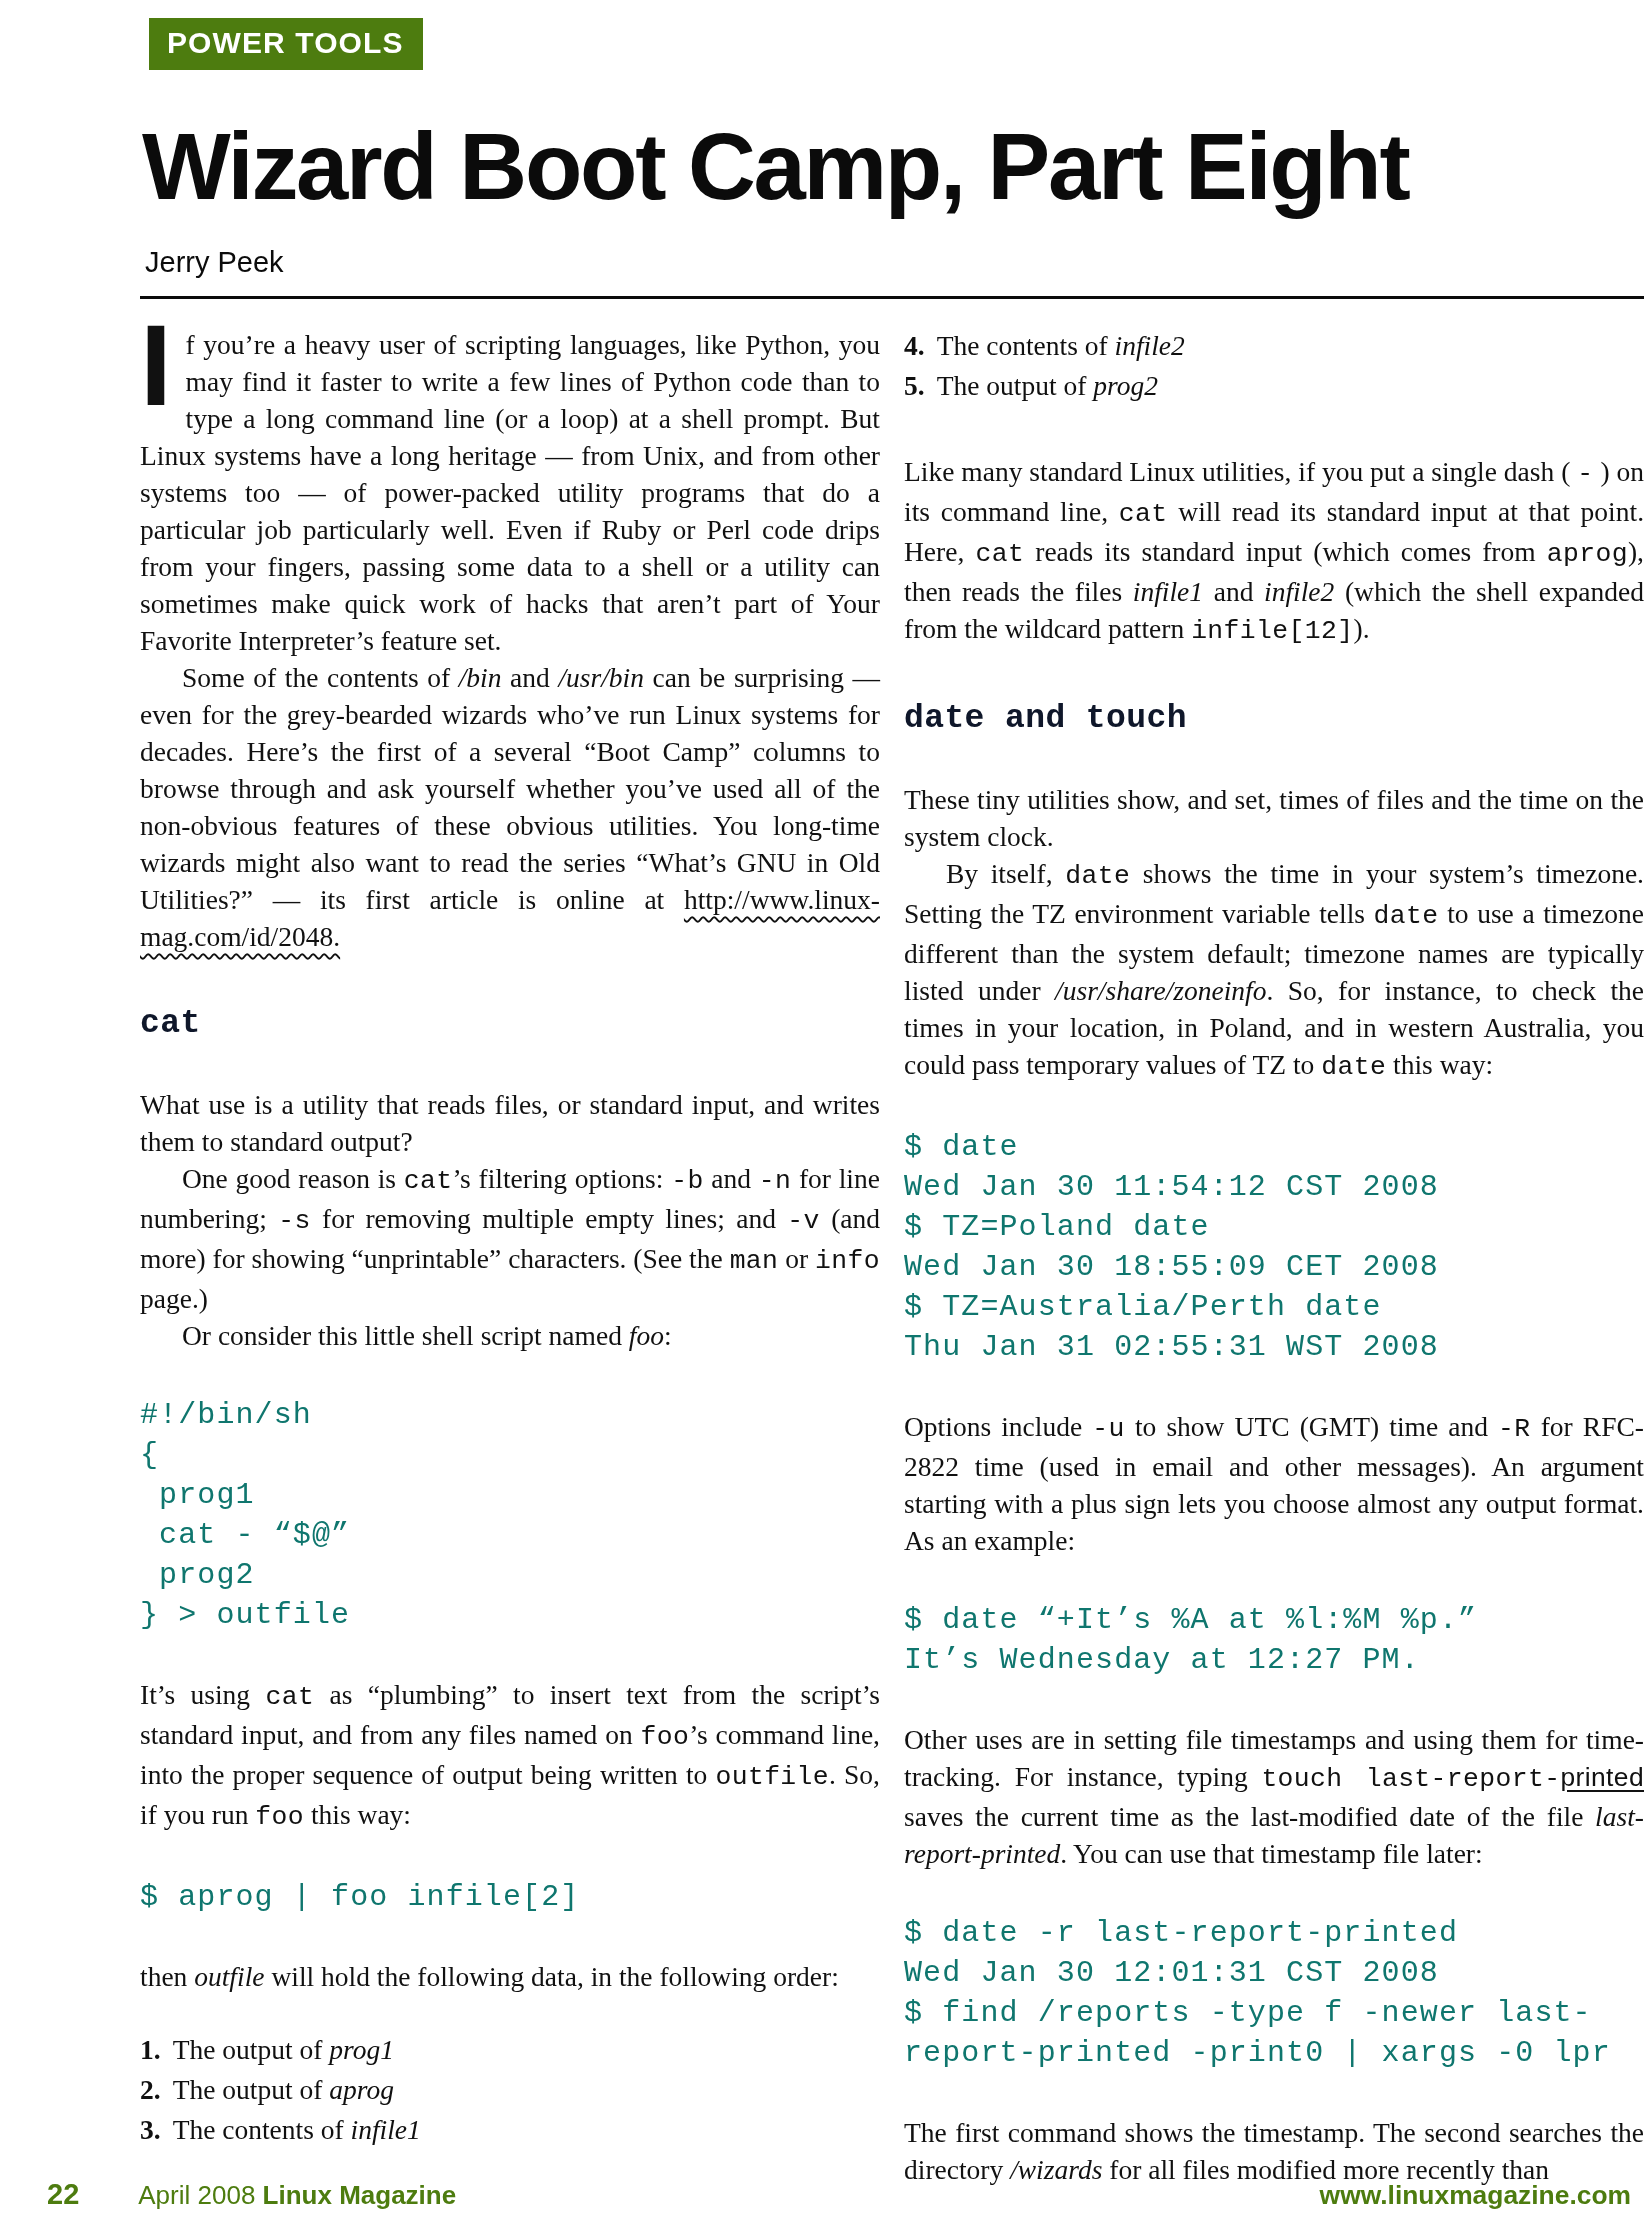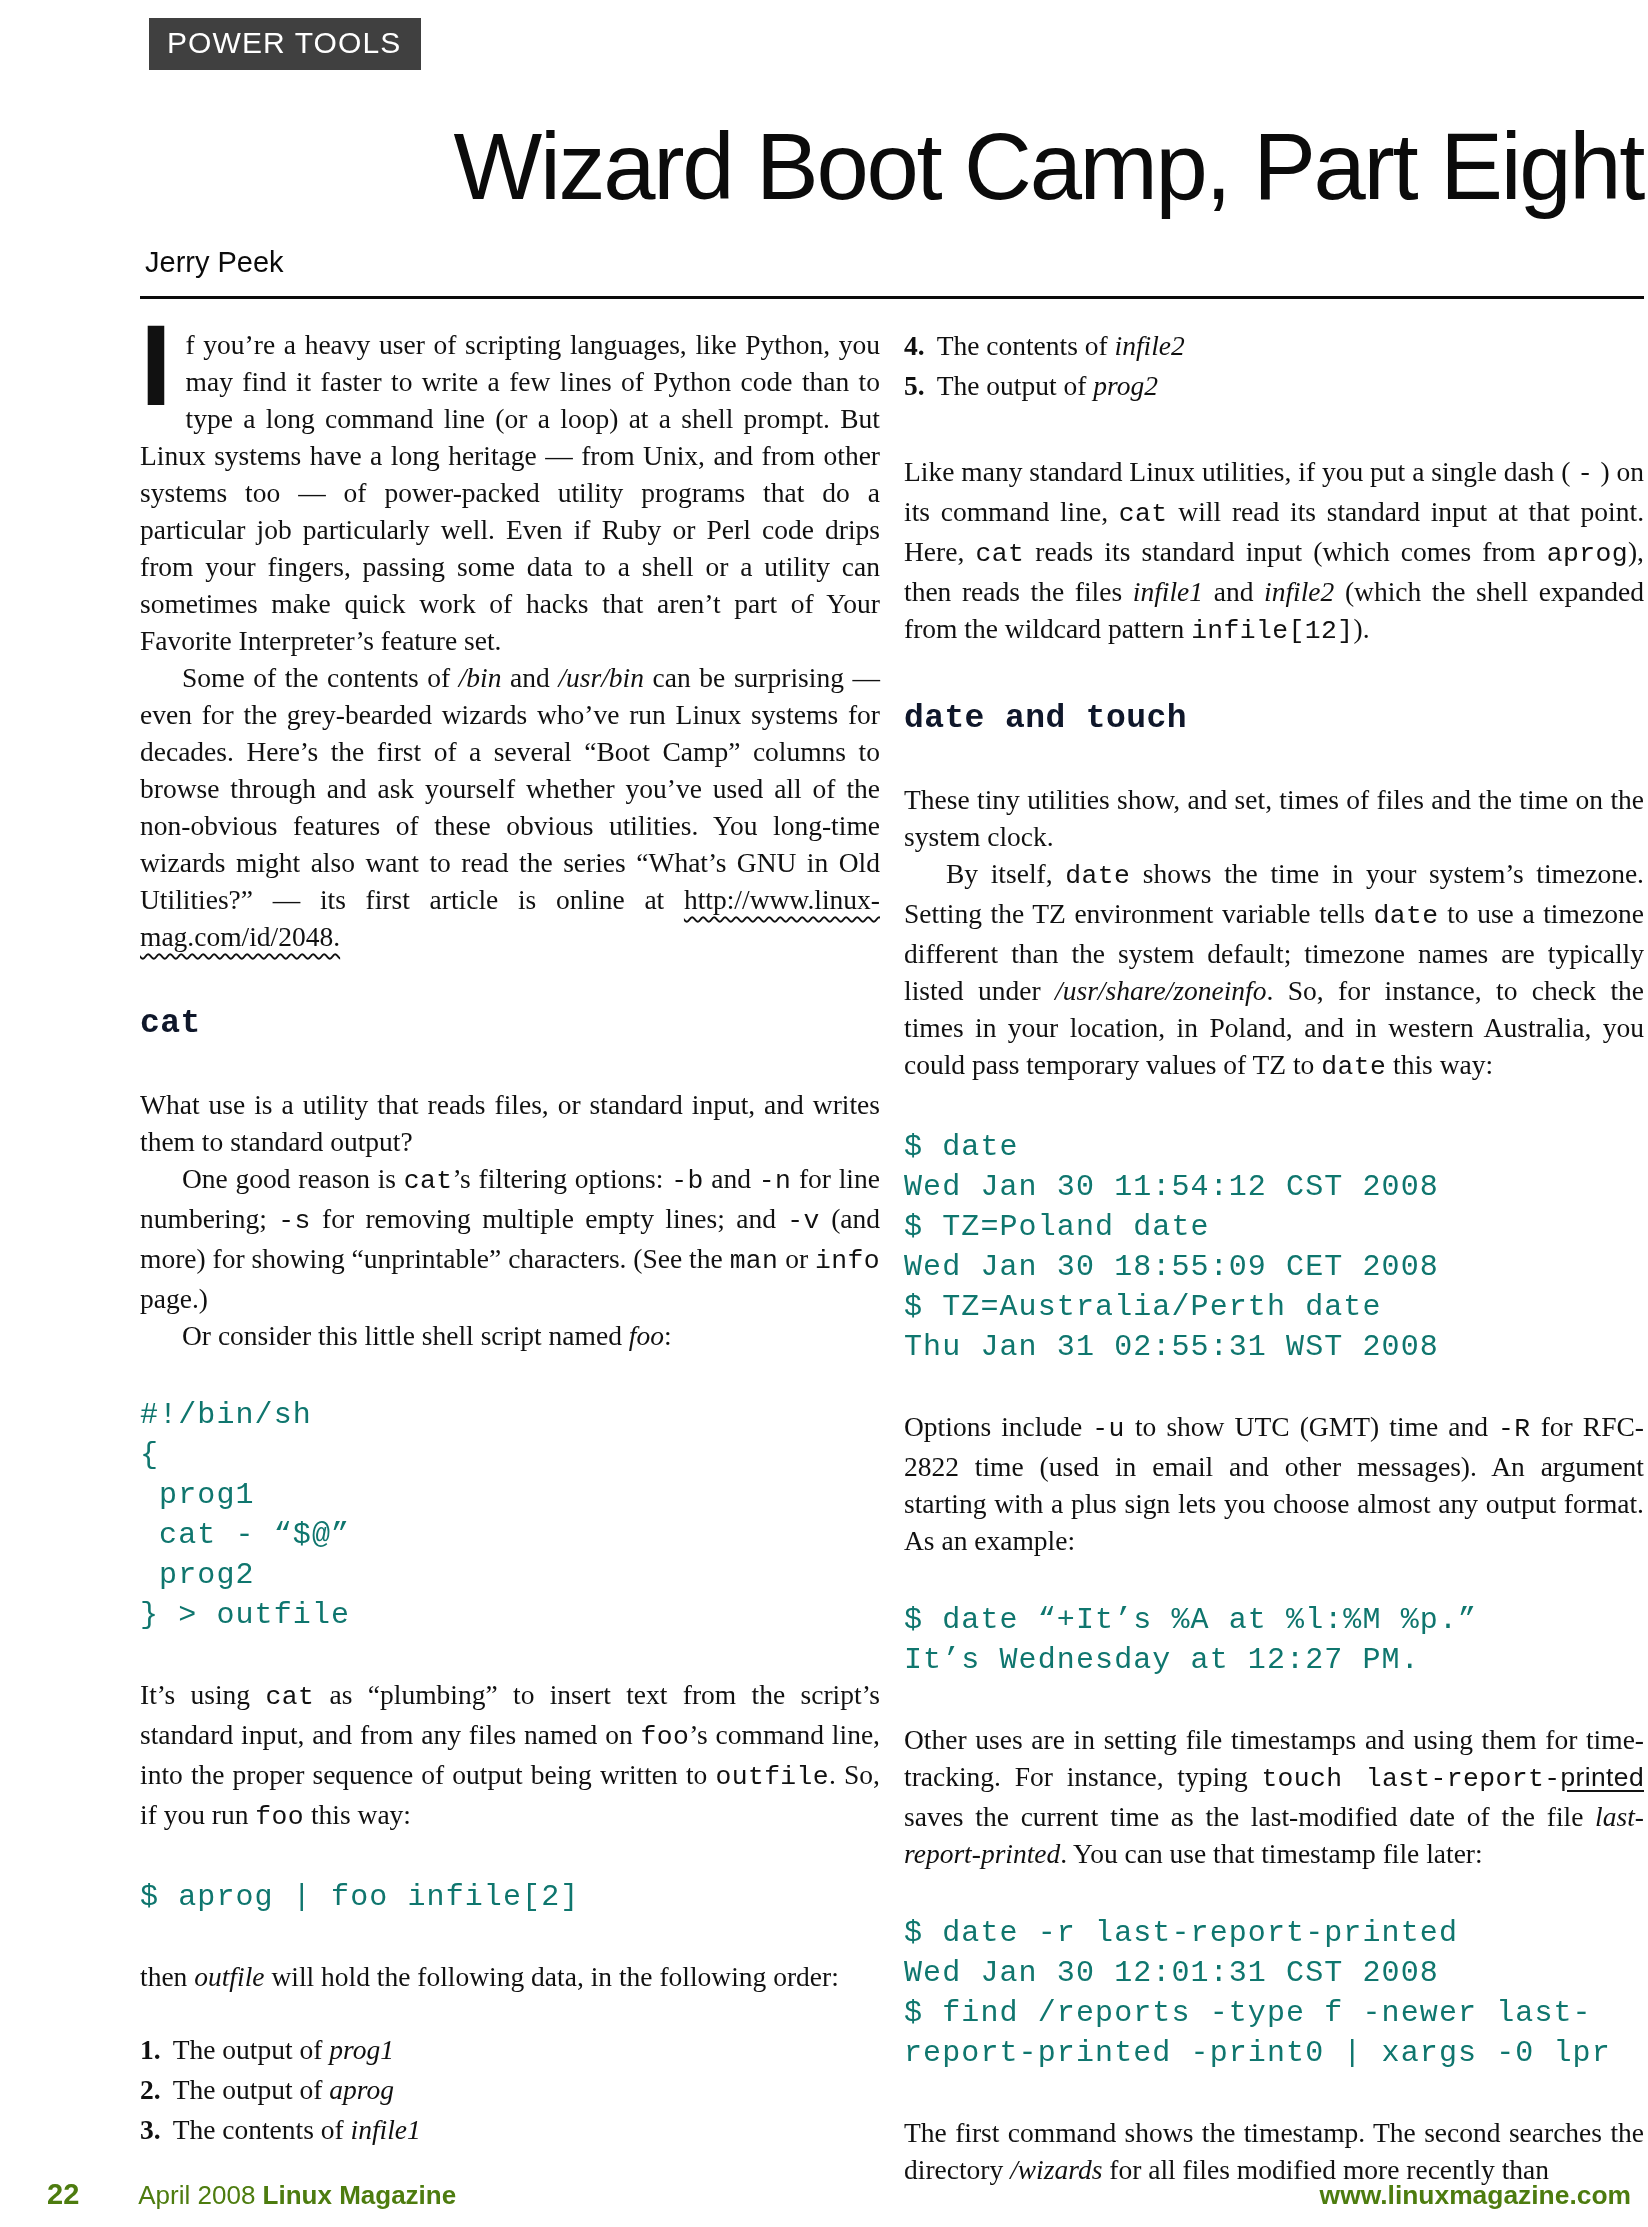--- a/index.html
+++ b/index.html
@@ -5,31 +5,30 @@
   html,body { margin:0; padding:0; background:#e8e8e8; }
   .page {
     position:relative; width:1648px; height:2227px; margin:0 auto;
     background:#ffffff; color:#101010; overflow:hidden;
     font-family:"Liberation Serif","DejaVu Serif",serif;
   }
 
   
   .badge {
     position:absolute; left:149px; top:18px;
-    background:#404040; color:#ffffff;
+    background:#4d7c0f; color:#ffffff;
     font-family:"Liberation Sans","DejaVu Sans",sans-serif;
-    font-weight:400; font-size:30px; letter-spacing:1.1px;
+    font-weight:700; font-size:30px; letter-spacing:1.1px;
     padding:8.3px 19.6px 9.8px 18px;
   }
   .title {
     position:absolute; left:142px; top:113px; width:1501px;
     font-family:"Liberation Sans","DejaVu Sans",sans-serif;
-    font-weight:400; font-size:94px; letter-spacing:-2.3px; color:#0b0b0b;
+    font-weight:700; font-size:94px; letter-spacing:-2.3px; color:#0b0b0b;
     white-space:nowrap;
-    text-align:right;
   }
   .byline {
     position:absolute; left:145px; top:246px;
     font-family:"Liberation Sans","DejaVu Sans",sans-serif;
     font-weight:400; font-size:29px; color:#0b0b0b;
   }
   .rule {
     position:absolute; left:140px; top:296px; width:1504px; height:3px;
     background:#0a0a0a;
   }

